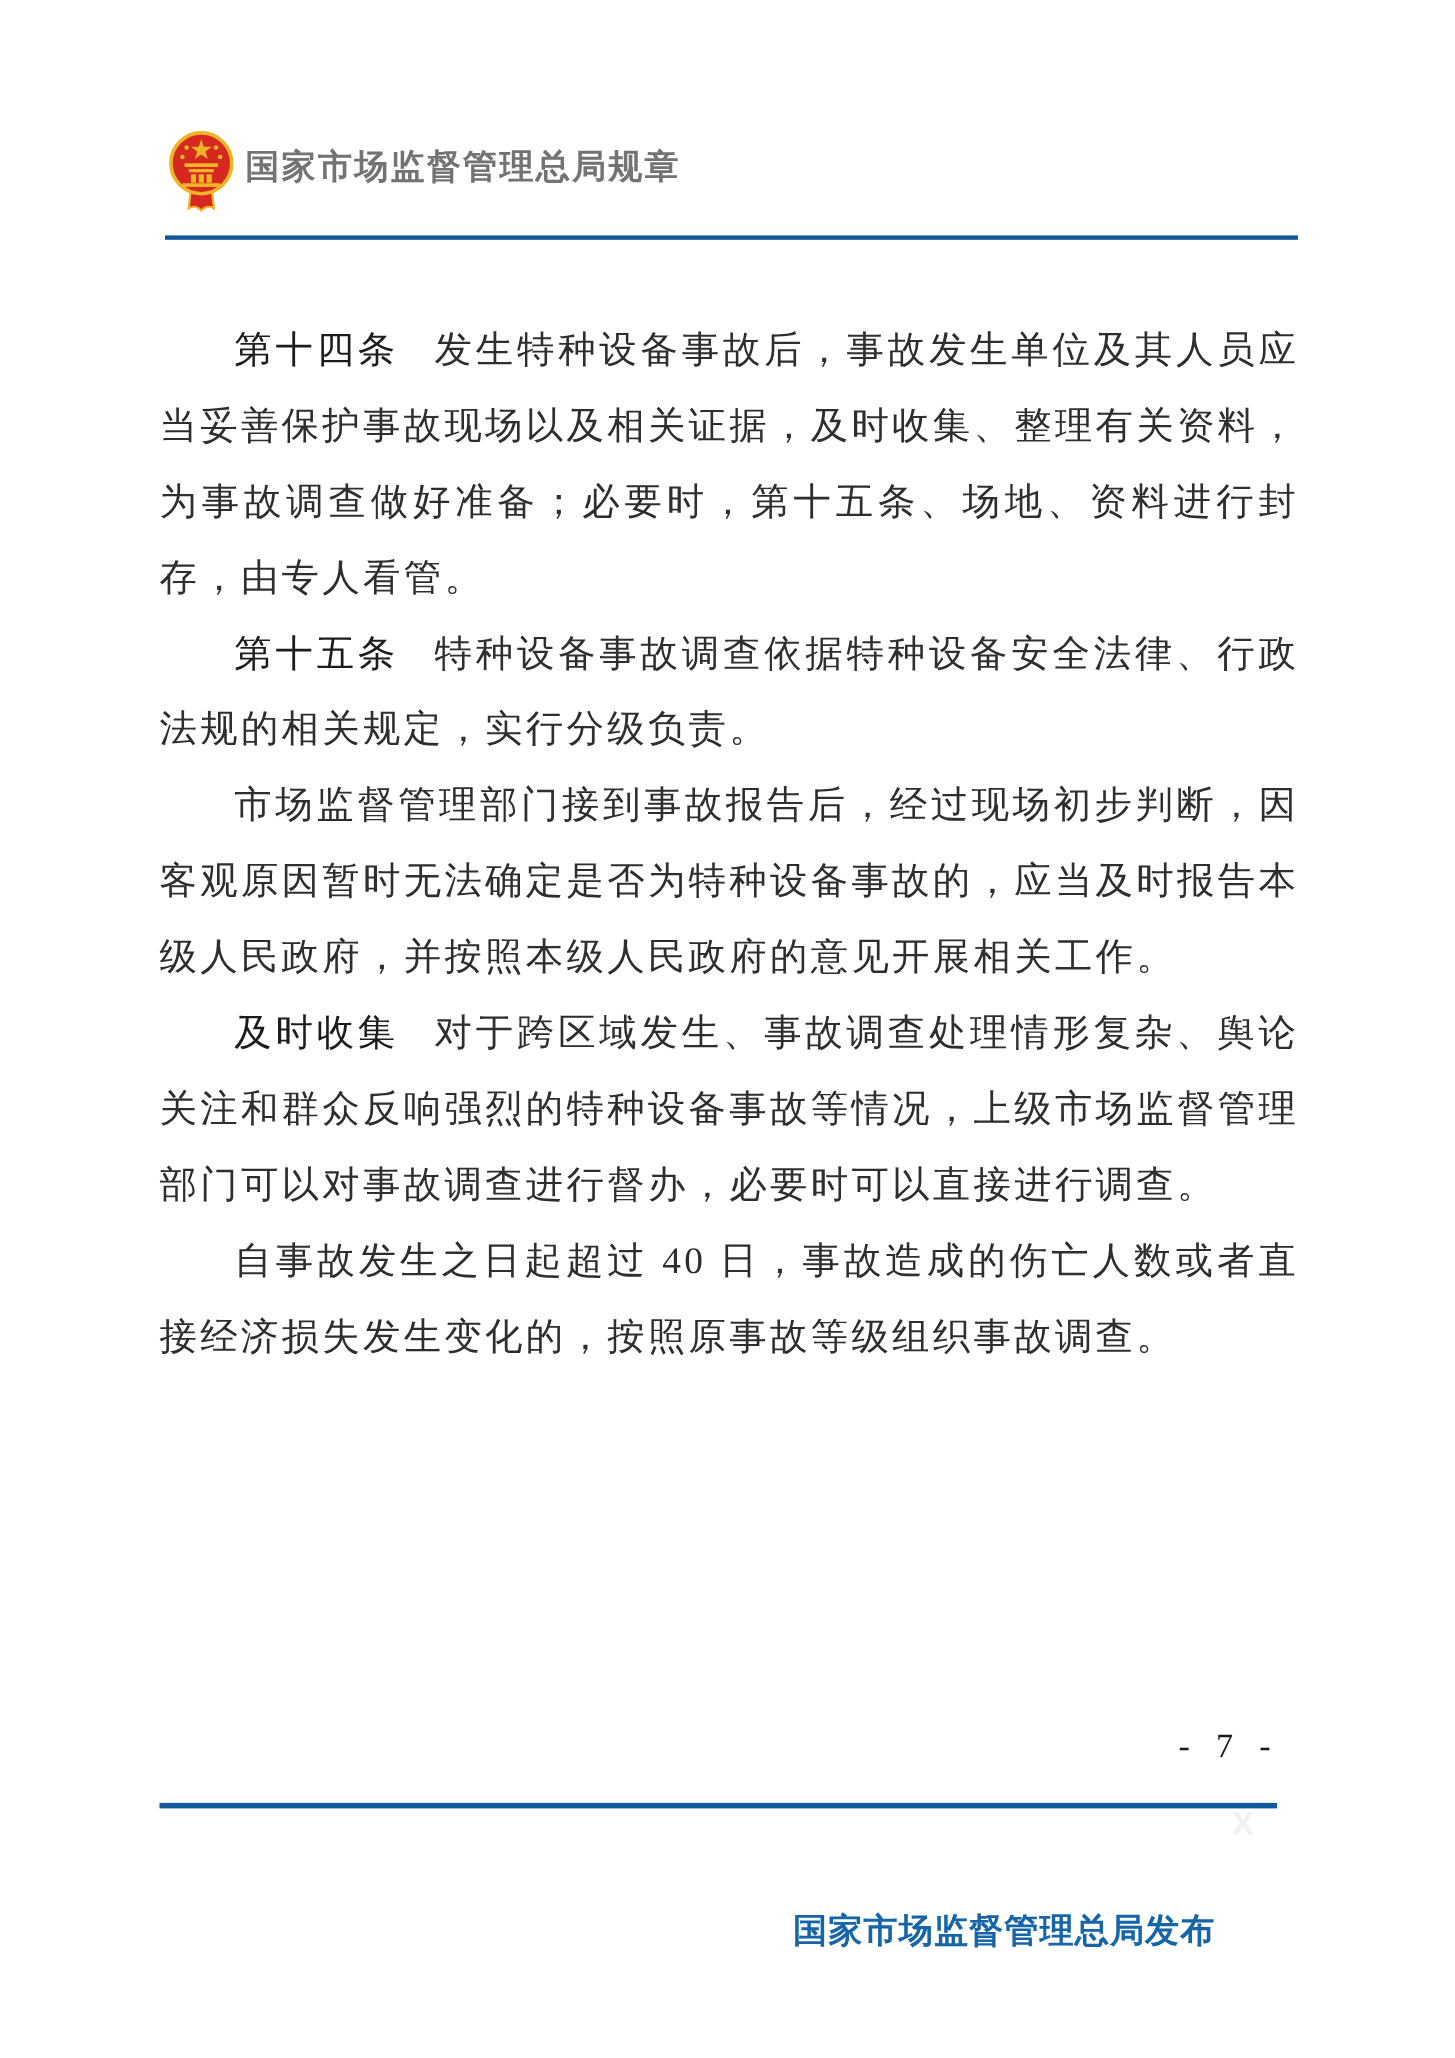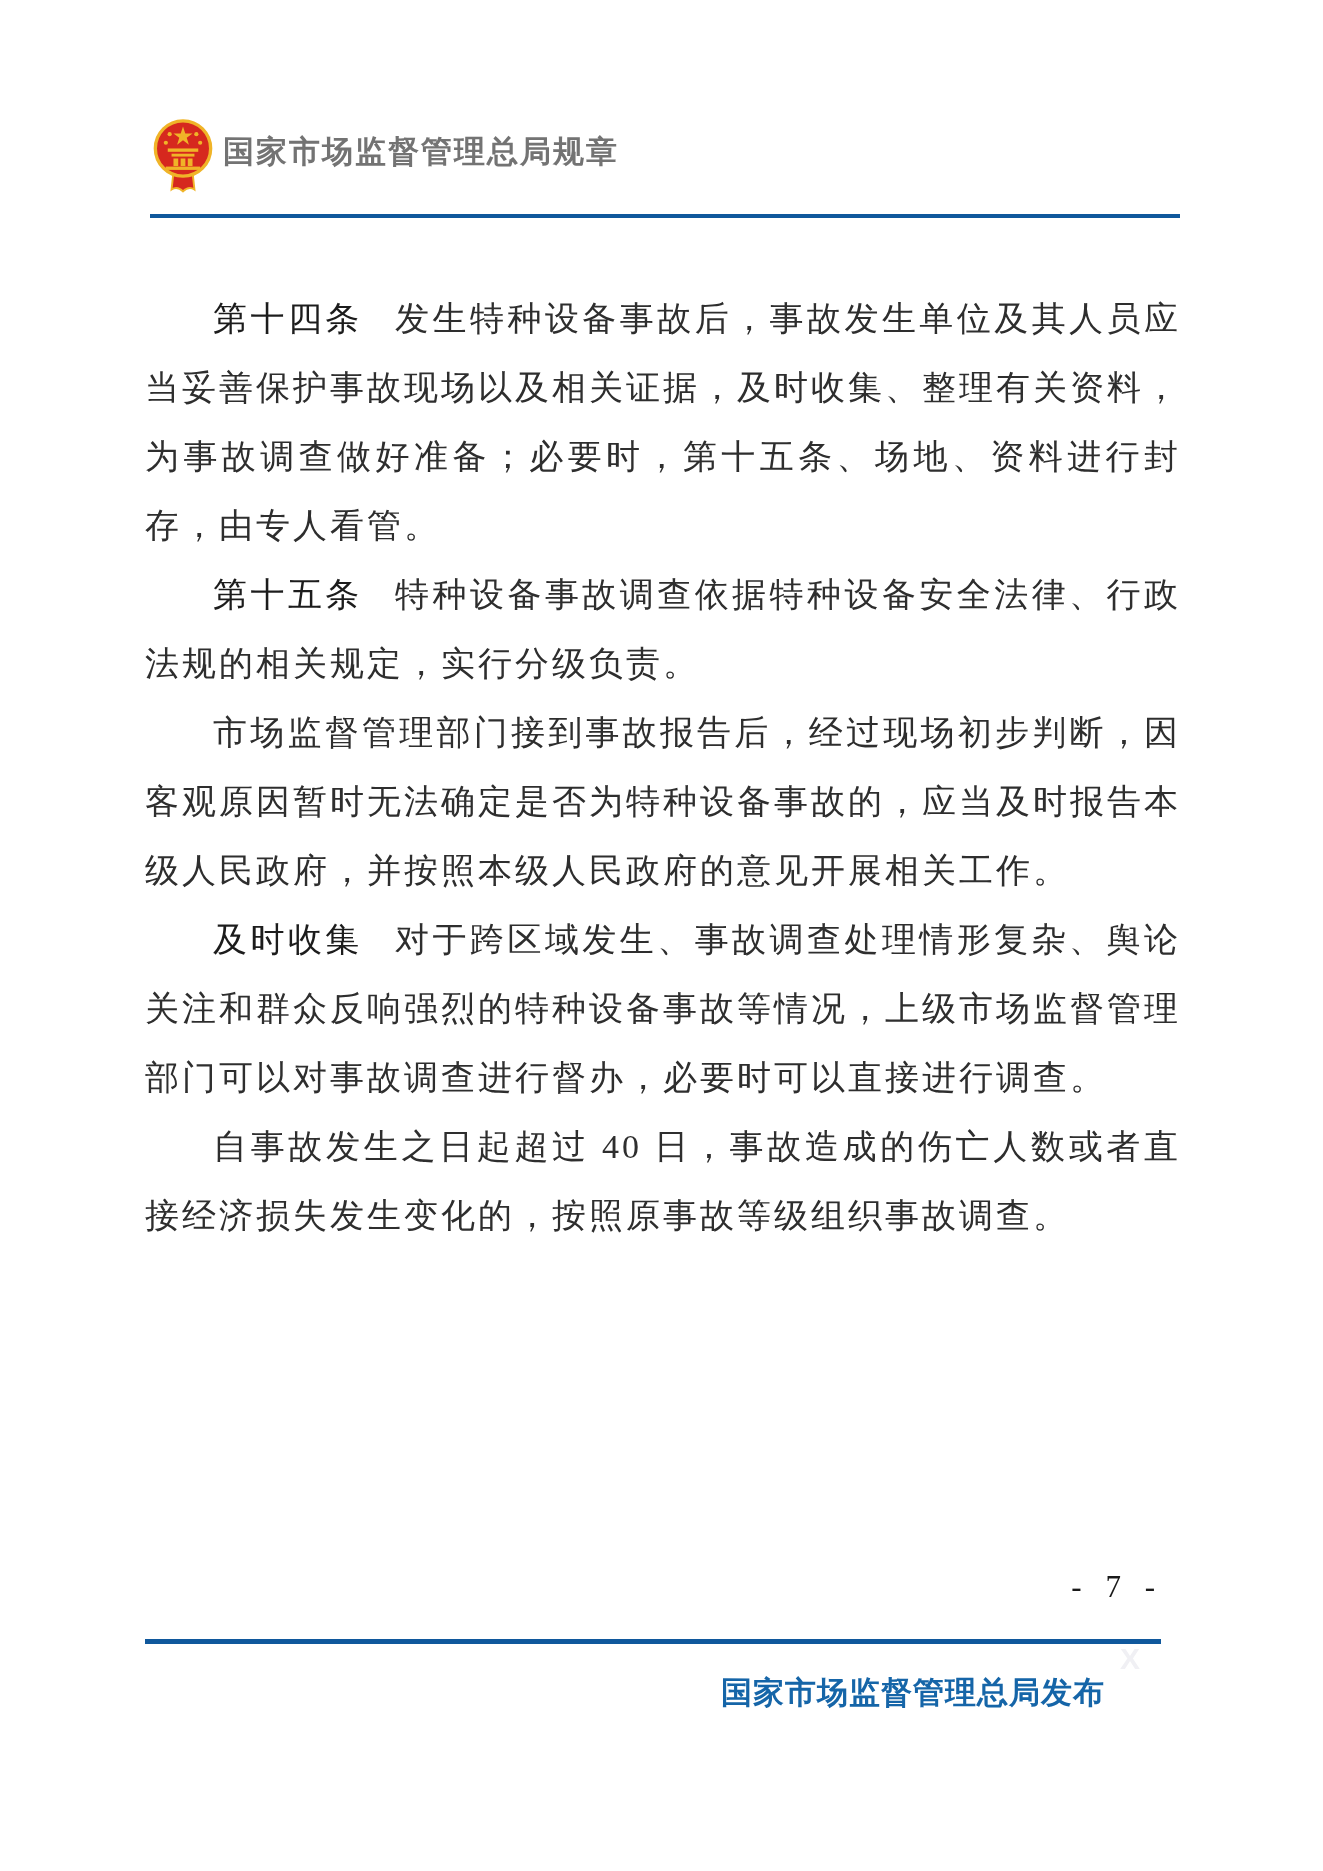--- a/index.html
+++ b/index.html
@@ -76,21 +76,21 @@
   .watermark-x {
     position: absolute;
     left: 1120px; top: 1642px;
     font-family: "Liberation Sans", "DejaVu Sans", sans-serif;
     font-size: 30px;
     font-weight: bold;
     color: #f0f0f4;
   }
   .publisher {
     position: absolute;
-    top: 1672px; right: 218px;
+    top: 1734px; right: 218px;
     font-family: "Liberation Sans", "DejaVu Sans", sans-serif;
     font-size: 31px;
     font-weight: bold;
     letter-spacing: 1px;
     color: #1565A8;
     white-space: nowrap;
   }
 </style>
 </head>
 <body>

